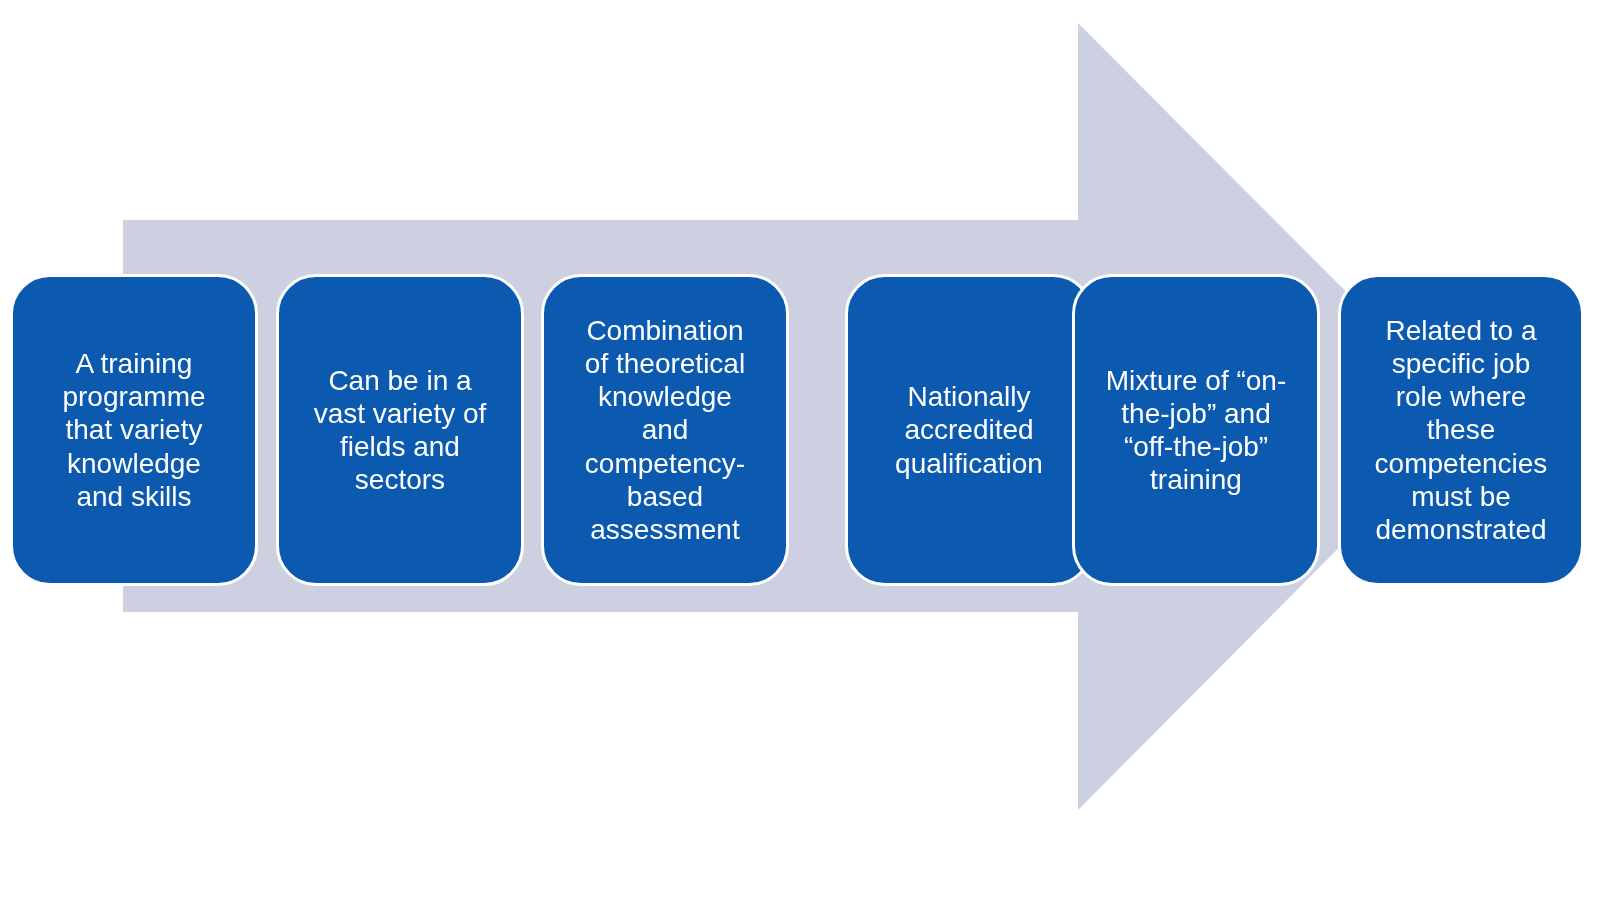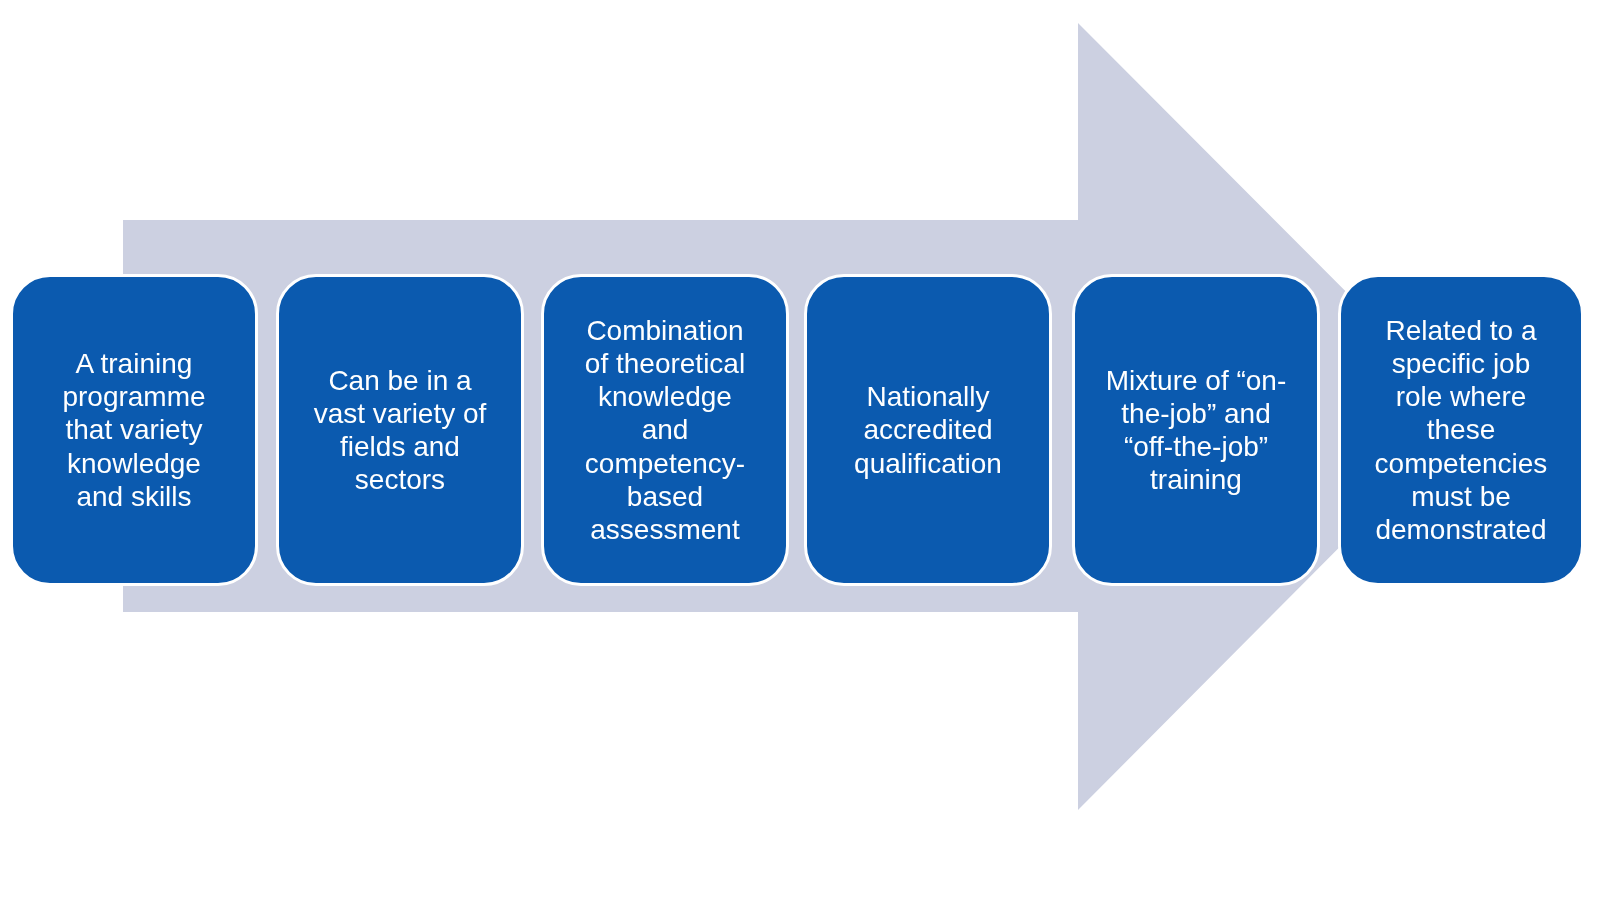--- a/index.html
+++ b/index.html
@@ -74,21 +74,21 @@
   <div class="step-box" style="left:541px">
     <span class="step-text">Combination
 of theoretical
 knowledge
 and
 competency-
 based
 assessment</span>
   </div>
 
-  <div class="step-box" style="left:804px">
+  <div class="step-box" style="left:845px">
     <span class="step-text">Nationally
 accredited
 qualification</span>
   </div>
 
   <div class="step-box" style="left:1338px; width:246px;">
     <span class="step-text">Related to a
 specific job
 role where
 these

